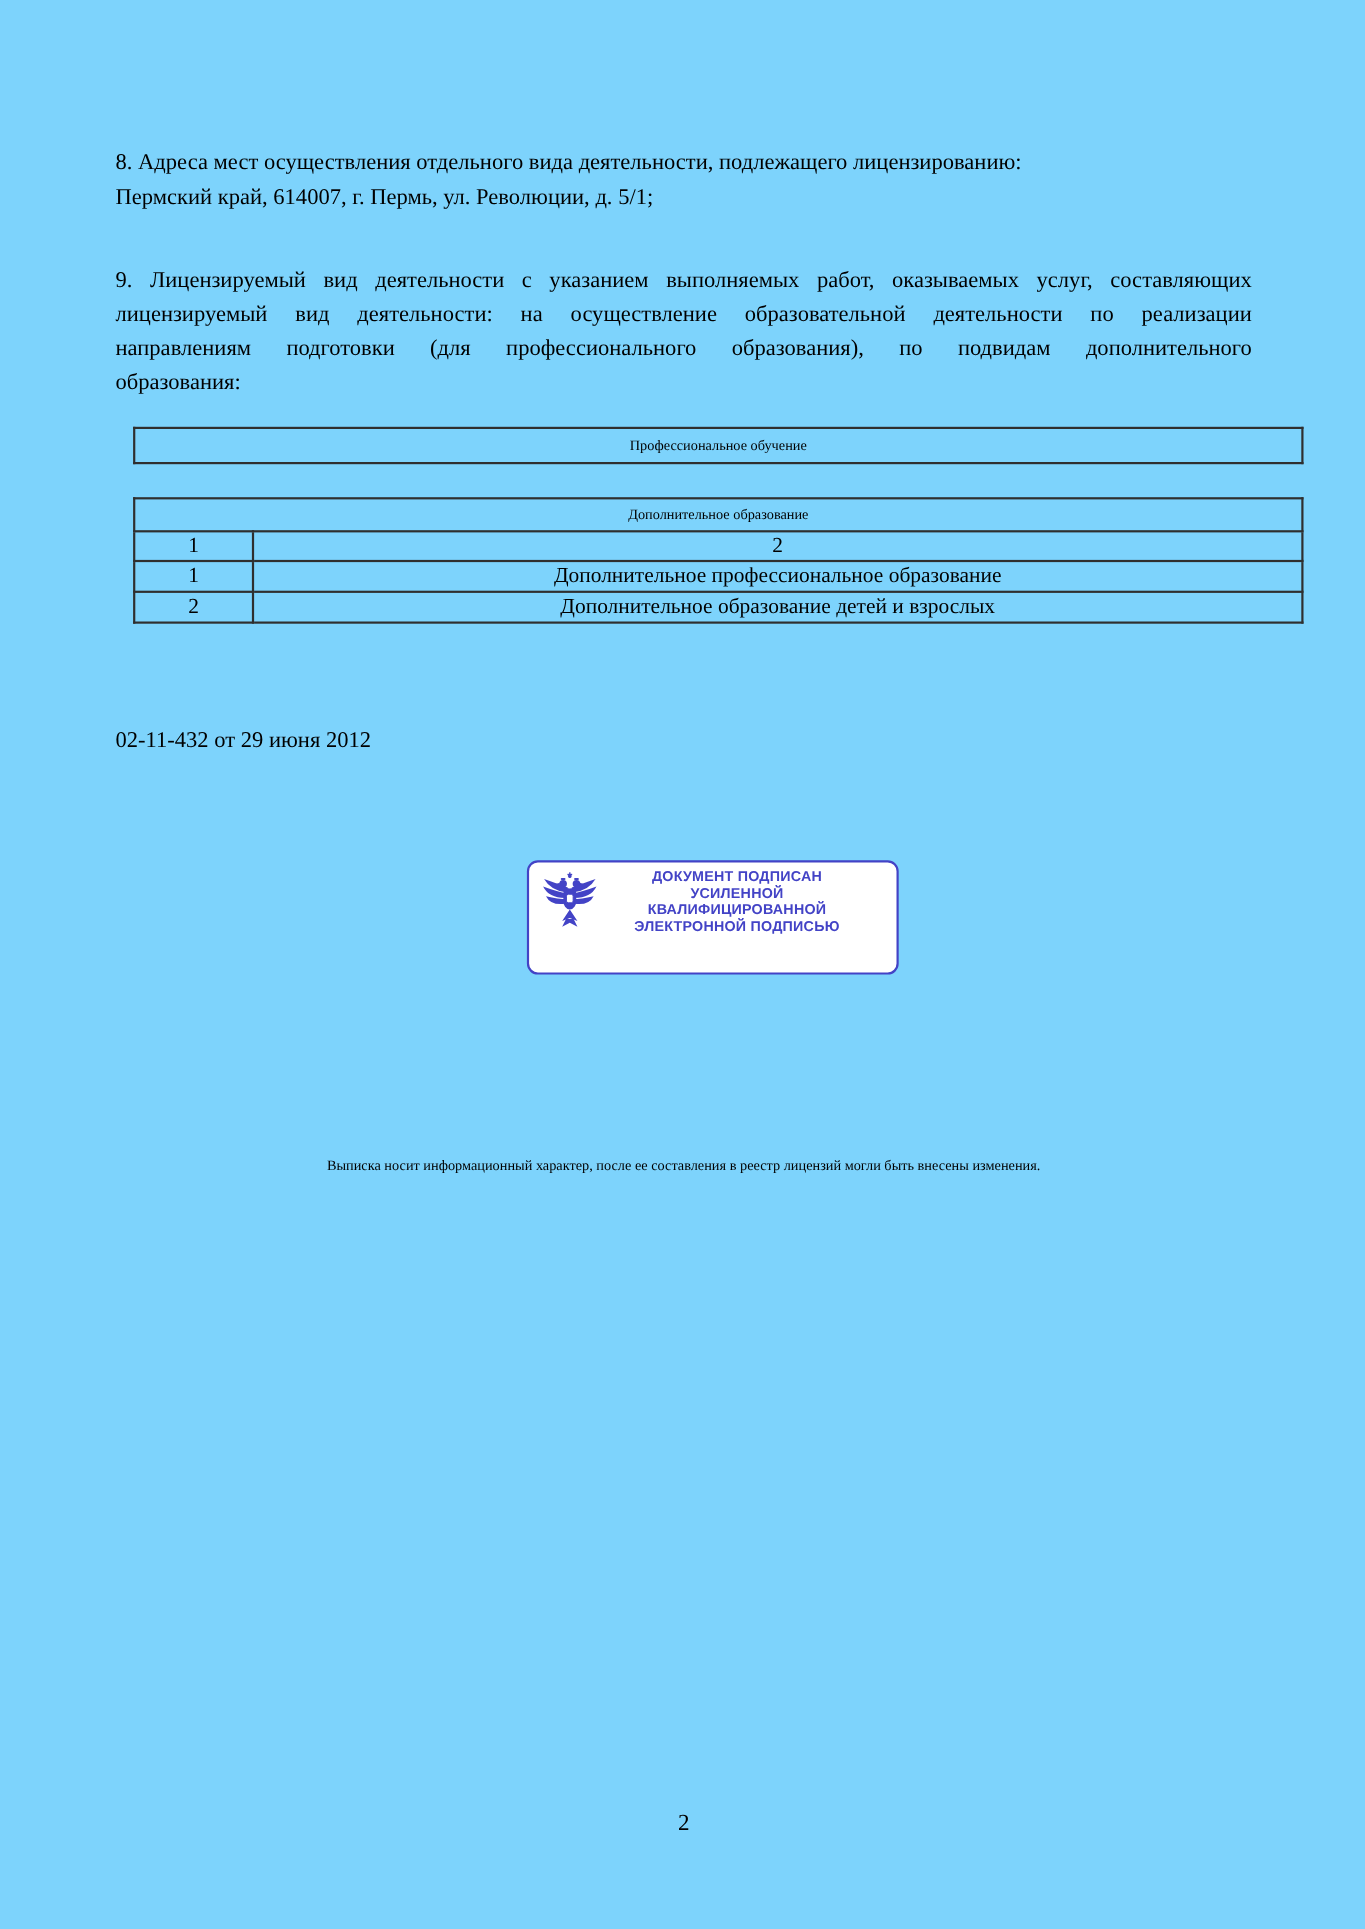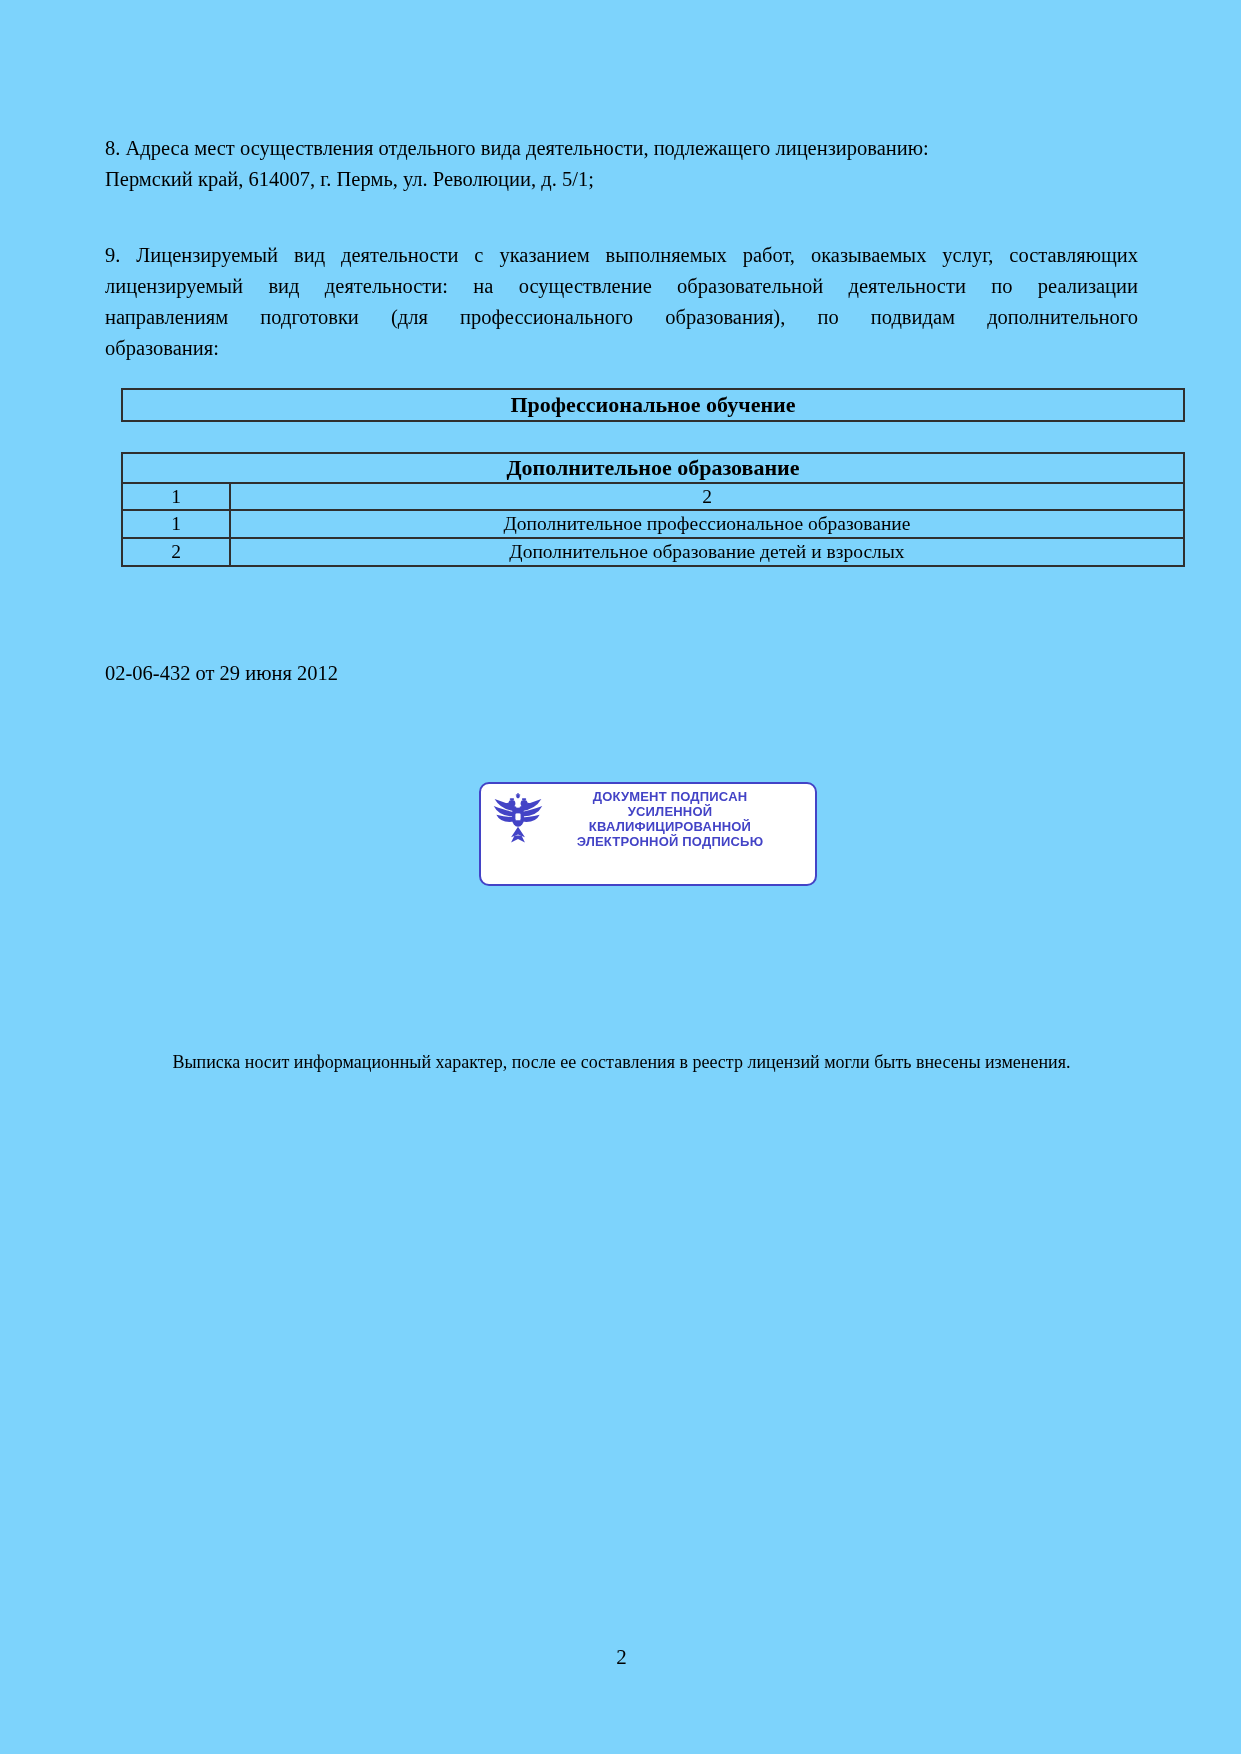--- a/index.html
+++ b/index.html
@@ -22,39 +22,39 @@
     position:absolute;left:121px;width:1064px;
     border-collapse:collapse;table-layout:fixed;
     font-size:19.5px;color:#000;
   }
   .doc-table td{
     border:2px solid #2f2f2f;
     padding:1px 6px;
     vertical-align:middle;
     overflow:hidden;
   }
-  .t-title{font-weight:bold;text-align:center;font-size:22px;}
+  .t-title{font-weight:normal;text-align:center;font-size:13px;}
   .t-center{text-align:center;}
   .t-left{text-align:center;}
   .col-num{width:108px;}
   .stamp{
     position:absolute;left:479px;top:782px;width:338px;height:104px;
     box-sizing:border-box;
     border:2px solid #4343c6;border-radius:10px;
     background:#fff;color:#4343c6;
     font-family:"Liberation Sans", sans-serif;
     padding:5px 21px 4px 9px;
   }
   .stamp-top{display:flex;align-items:center;}
   .stamp-emblem{flex:0 0 56px;display:flex;align-items:center;justify-content:center;}
   .stamp-titles{flex:1;text-align:center;font-weight:bold;font-size:13px;line-height:15px;letter-spacing:0.2px;}
   .stamp-info{margin-top:3px;font-size:9px;line-height:12.5px;text-align:left;}
   .footnote{
     position:absolute;left:105px;top:1052px;width:1033px;
-    text-align:center;font-size:18px;color:#000;
+    text-align:center;font-size:13px;color:#000;
   }
   .page-number{
     position:absolute;left:105px;top:1645px;width:1033px;
     text-align:center;font-size:21px;color:#000;
   }
 </style>
 </head>
 <body>
 
 <div class="page">
@@ -97,21 +97,21 @@
       <td class="t-left">Дополнительное профессиональное образование</td>
     </tr>
     <tr>
       <td class="t-center" style="height:24px">2</td>
       <td class="t-left">Дополнительное образование детей и взрослых</td>
     </tr>
   </tbody>
     </table>
 
   <div class="para" style="top:658px">
-    <div class="line">02-06-432 от 29 июня 2012</div>
+    <div class="line">02-11-432 от 29 июня 2012</div>
   </div>
 
   <div class="stamp">
     <div class="stamp-top">
       <div class="stamp-emblem">
         <svg viewBox="0 0 60 62" width="52" height="54" aria-hidden="true">
           <g fill="#4343c6">
             <circle cx="30" cy="5" r="2"></circle>
             <rect x="29.3" y="1" width="1.4" height="6"></rect>
             <rect x="27.5" y="2.6" width="5" height="1.4"></rect>

